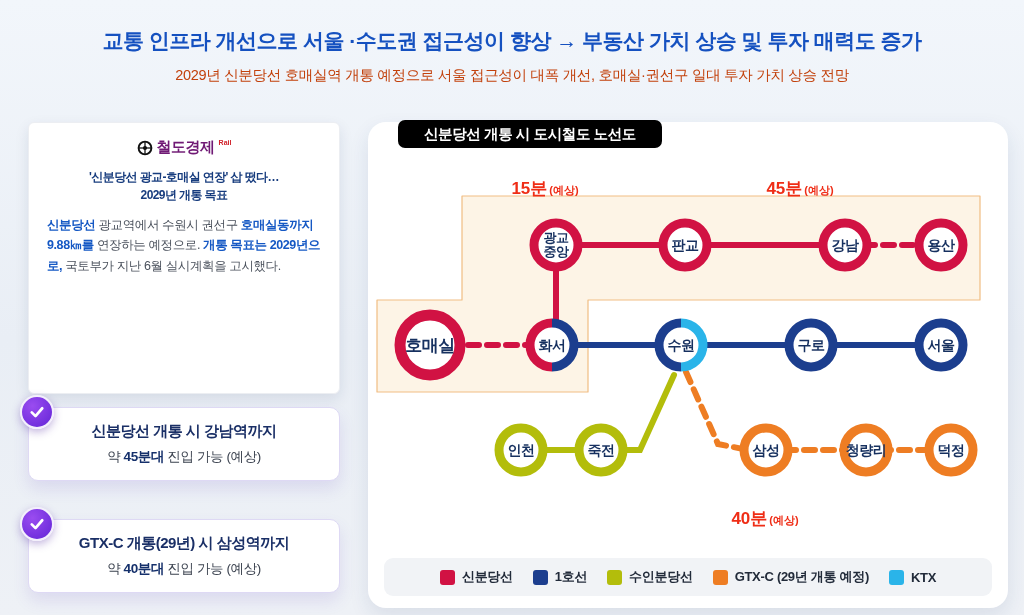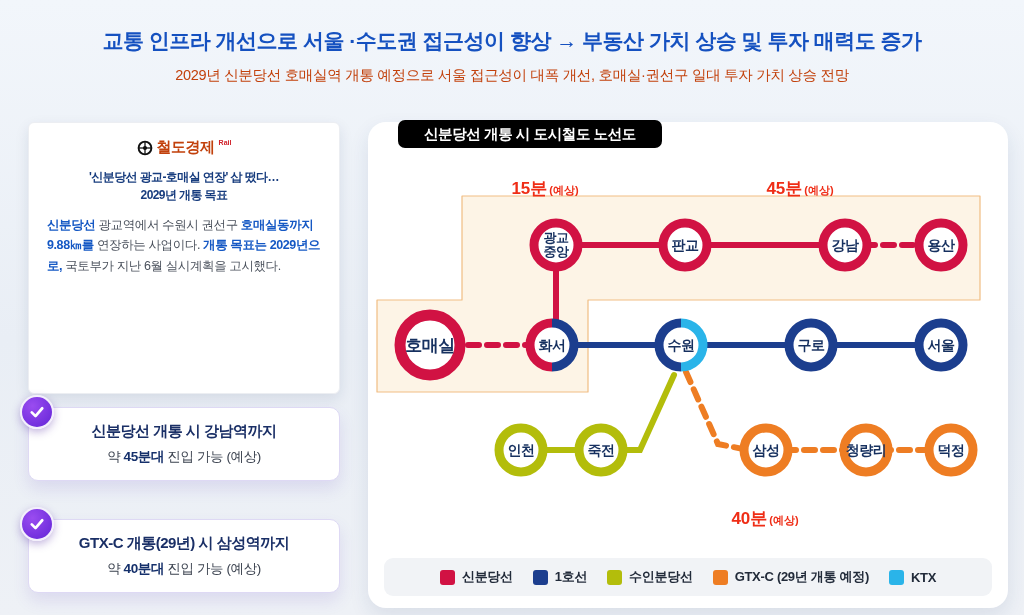--- a/index.html
+++ b/index.html
@@ -18,21 +18,21 @@
 
   
   .left-col { position:absolute; left:28px; top:122px; width:312px; }
 
   .news-card {
     background:#fff; border:1px solid #eceef2; border-radius:6px;
     box-shadow:0 5px 14px rgba(20,40,90,.10);
     padding:15px 18px 16px; height:272px;
   }
   .logo-row { display:flex; align-items:center; justify-content:center; gap:4px; }
-  .logo-text { font-size:15px; font-weight:800; color:#c2410c; letter-spacing:-0.5px; }
+  .logo-text { font-size:15px; font-weight:800; color:#701a75; letter-spacing:-0.5px; }
   .logo-tag { font-size:7px; color:#d0222a; font-weight:700; align-self:flex-start; margin-top:1px; }
   .headline { margin:11px 0 0; text-align:center; font-size:12px; font-weight:800;
               color:#173c7e; line-height:1.5; letter-spacing:-0.6px; }
   .byline { margin-top:11px; border-top:1px solid #e4e7ec; border-bottom:1px solid #e4e7ec;
             padding:7px 2px; font-size:11px; color:#6b7380; }
   .article-body { margin:11px 0 0; font-size:12.5px; line-height:1.62; color:#4a515c; letter-spacing:-0.4px; }
   .article-body .hl { color:#1558c4; font-weight:800; }
 
   .callout {
     position:relative; margin-top:13px; background:#fff;
@@ -116,21 +116,21 @@
           <line x1="10" y1="2.5" x2="10" y2="17.5" stroke="#111" stroke-width="1.6"></line>
           <line x1="2.5" y1="10" x2="17.5" y2="10" stroke="#111" stroke-width="1.6"></line>
         </svg>
         <span class="logo-text">철도경제</span>
         <span class="logo-tag">Rail</span>
       </div>
       <h2 class="headline">
         <span>'신분당선 광교-호매실 연장' 삽 떴다…</span><br>
         <span>2029년 개통 목표</span>
       </h2>
-      <p class="article-body"><span class="hl">신분당선</span><span> 광교역에서 수원시 권선구 </span><span class="hl">호매실동까지 9.88㎞를</span><span> 연장하는 사업이다. </span><span class="hl">개통 목표는 2029년으로,</span><span> 국토부가 지난 6월 실시계획을 고시했다.</span></p>
+      <p class="article-body"><span class="hl">신분당선</span><span> 광교역에서 수원시 권선구 </span><span class="hl">호매실동까지 9.88㎞를</span><span> 연장하는 예정으로. </span><span class="hl">개통 목표는 2029년으로,</span><span> 국토부가 지난 6월 실시계획을 고시했다.</span></p>
     </article>
 
     <div class="callout">
       <span class="check">
         <svg width="18" height="18" viewBox="0 0 24 24">
             <path d="M5 12.5l5 5 9-10.5" stroke="#fff" stroke-width="3.6" fill="none" stroke-linecap="round" stroke-linejoin="round"></path>
           </svg>
       </span>
       <div class="callout-title">신분당선 개통 시 강남역까지</div>
       <div class="callout-desc"><span>약 </span><b>45분대</b><span> 진입 가능 (예상)</span></div>

